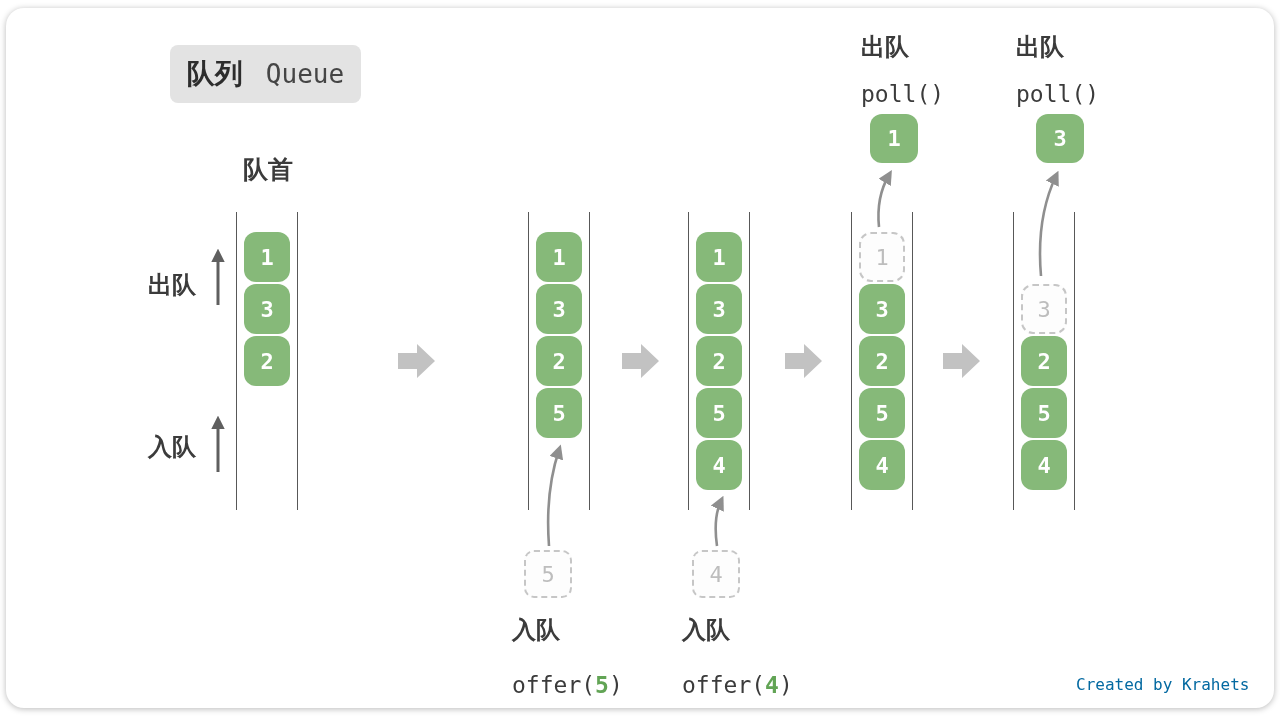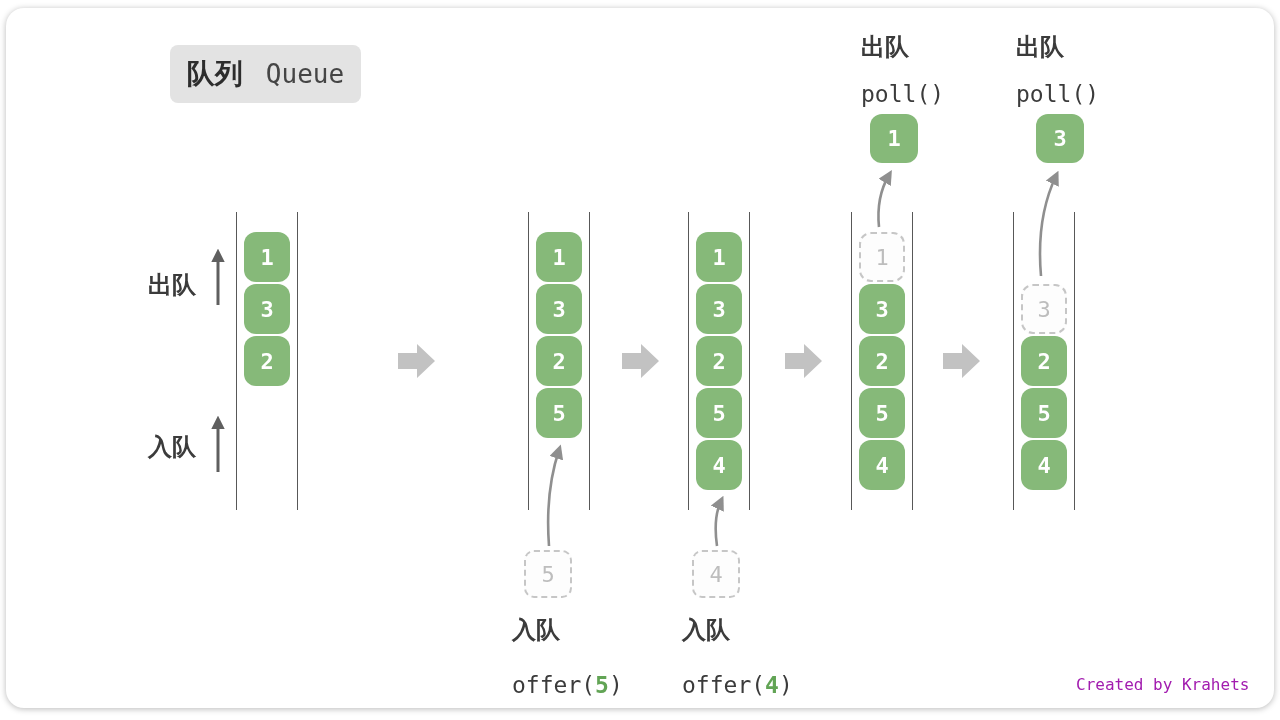--- a/index.html
+++ b/index.html
@@ -64,33 +64,34 @@
 
   
   .blockarrow{position:absolute;top:344px;width:38px;height:34px;}
   .ba1{left:398px;} .ba2{left:622px;} .ba3{left:785px;} .ba4{left:943px;}
   .blockarrow polygon{fill:var(--arrow-gray,#c2c2c2);}
 
   
   .overlay{position:absolute;left:0;top:0;width:1280px;height:720px;pointer-events:none;}
 
   .watermark{position:absolute;left:1076px;top:675px;font-family:"DejaVu Sans Mono",monospace;
-    font-size:16px;color:#a21caf;}
+    font-size:16px;color:#0369a1;}
 </style>
 </head>
 <body>
 
 <div class="canvas">
   <div class="card"></div>
 
   <div class="badge">
     <span class="zh">队列</span>
     <span class="en">Queue</span>
   </div>
 
+  <div class="endlbl front">队首</div>
 
   <div class="sidelbl deq">出队</div>
   <div class="sidelbl enq">入队</div>
 
   <div class="queue q1">
     <div class="box s0">1</div>
     <div class="box s1">3</div>
     <div class="box s2">2</div>
   </div>
 

